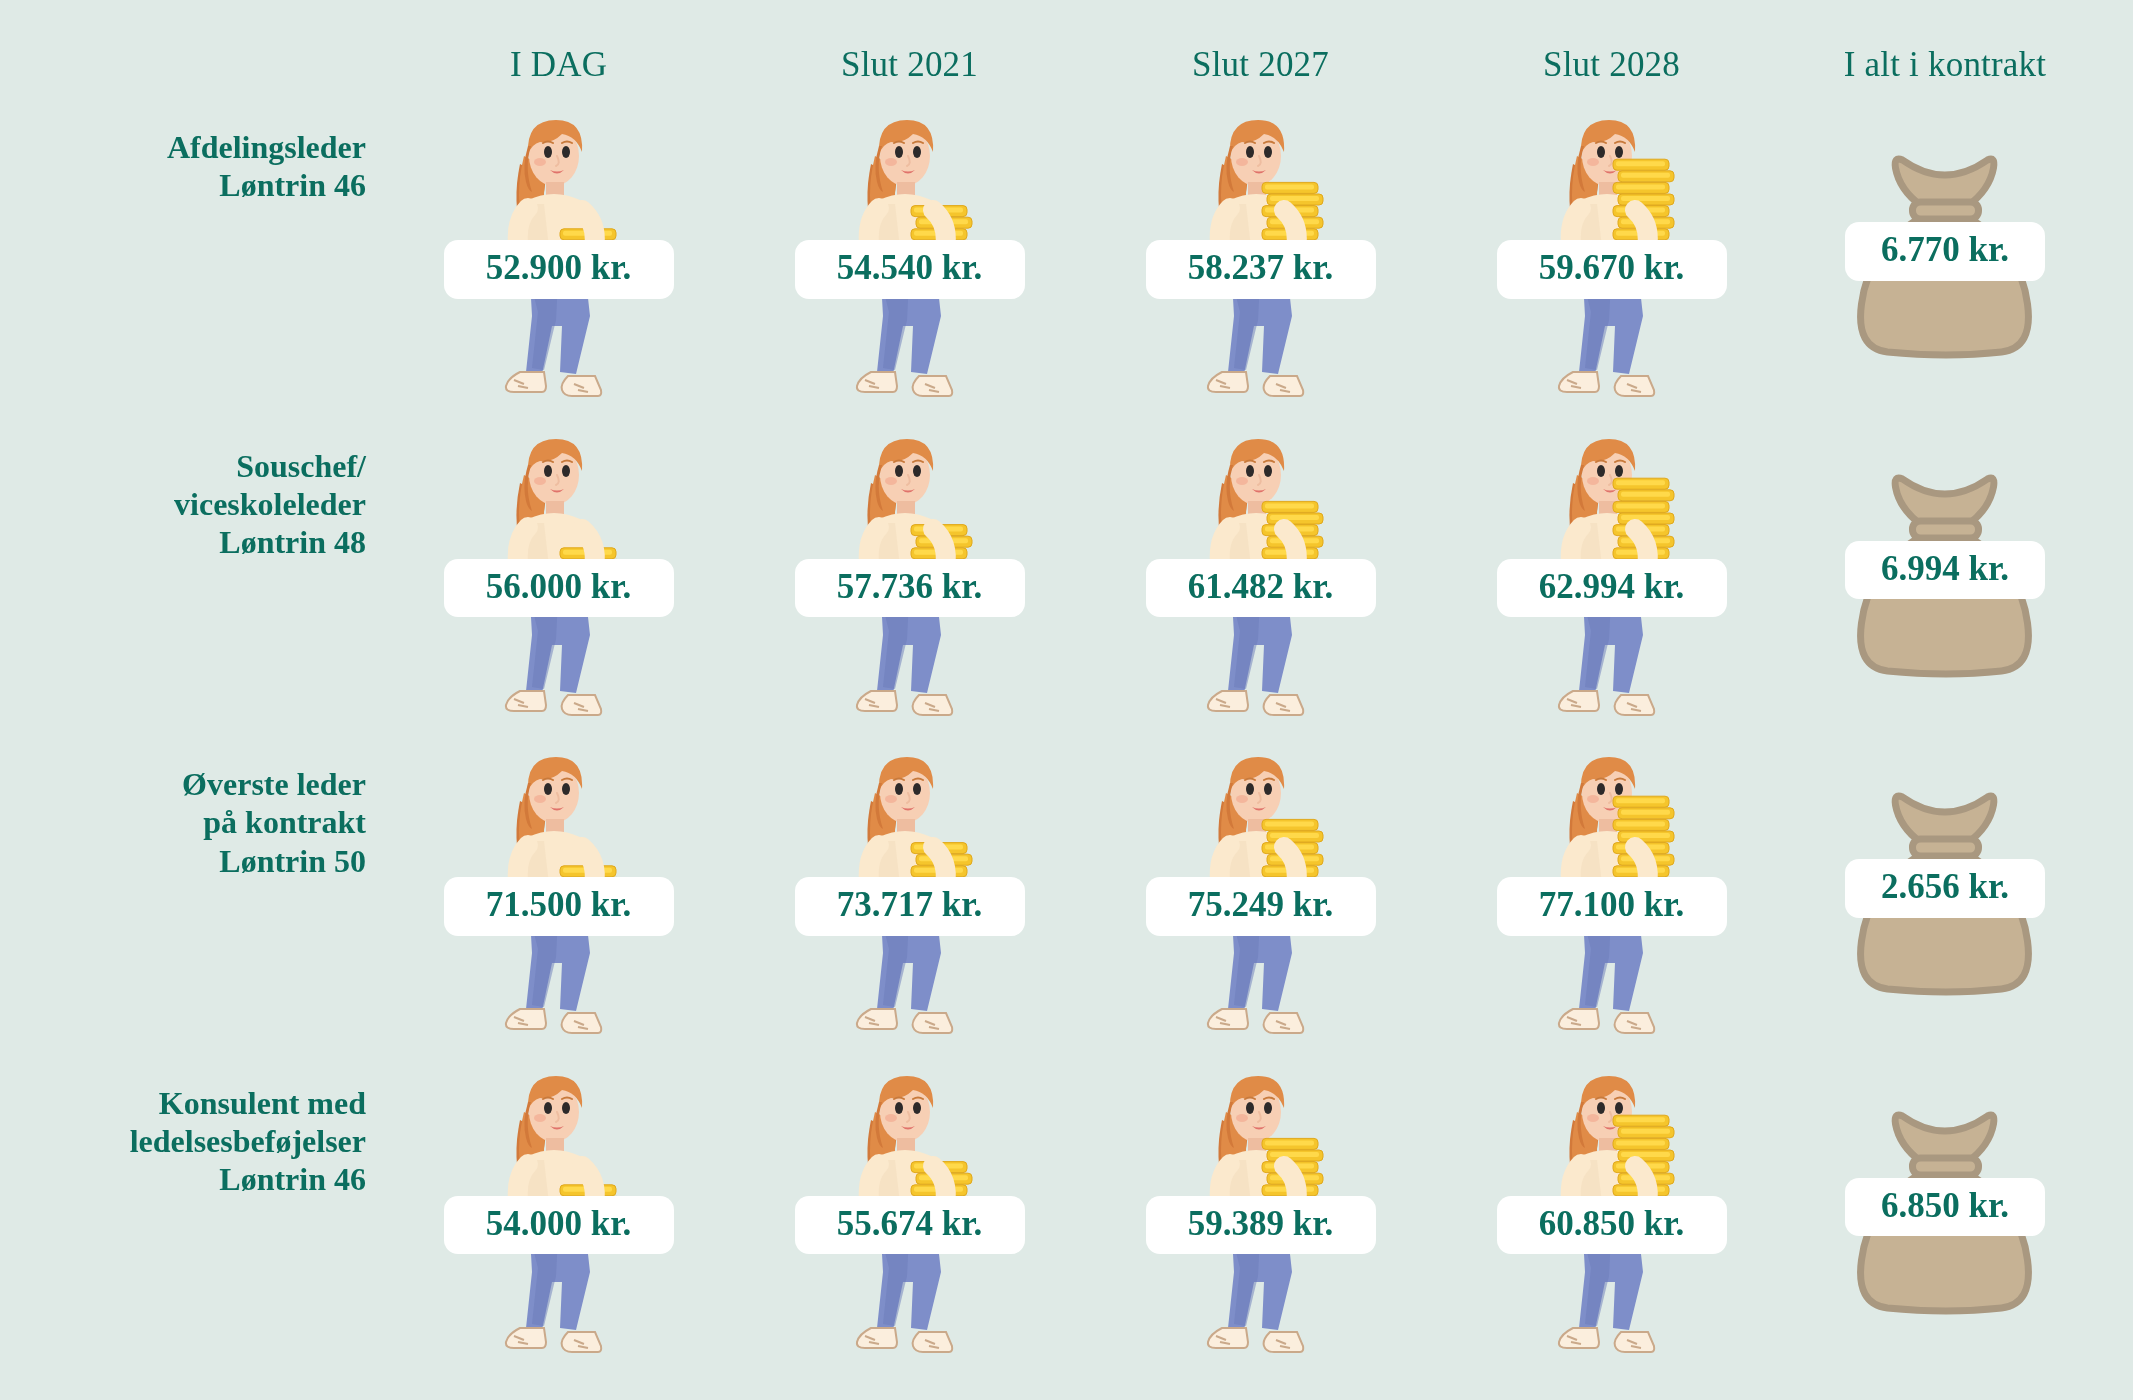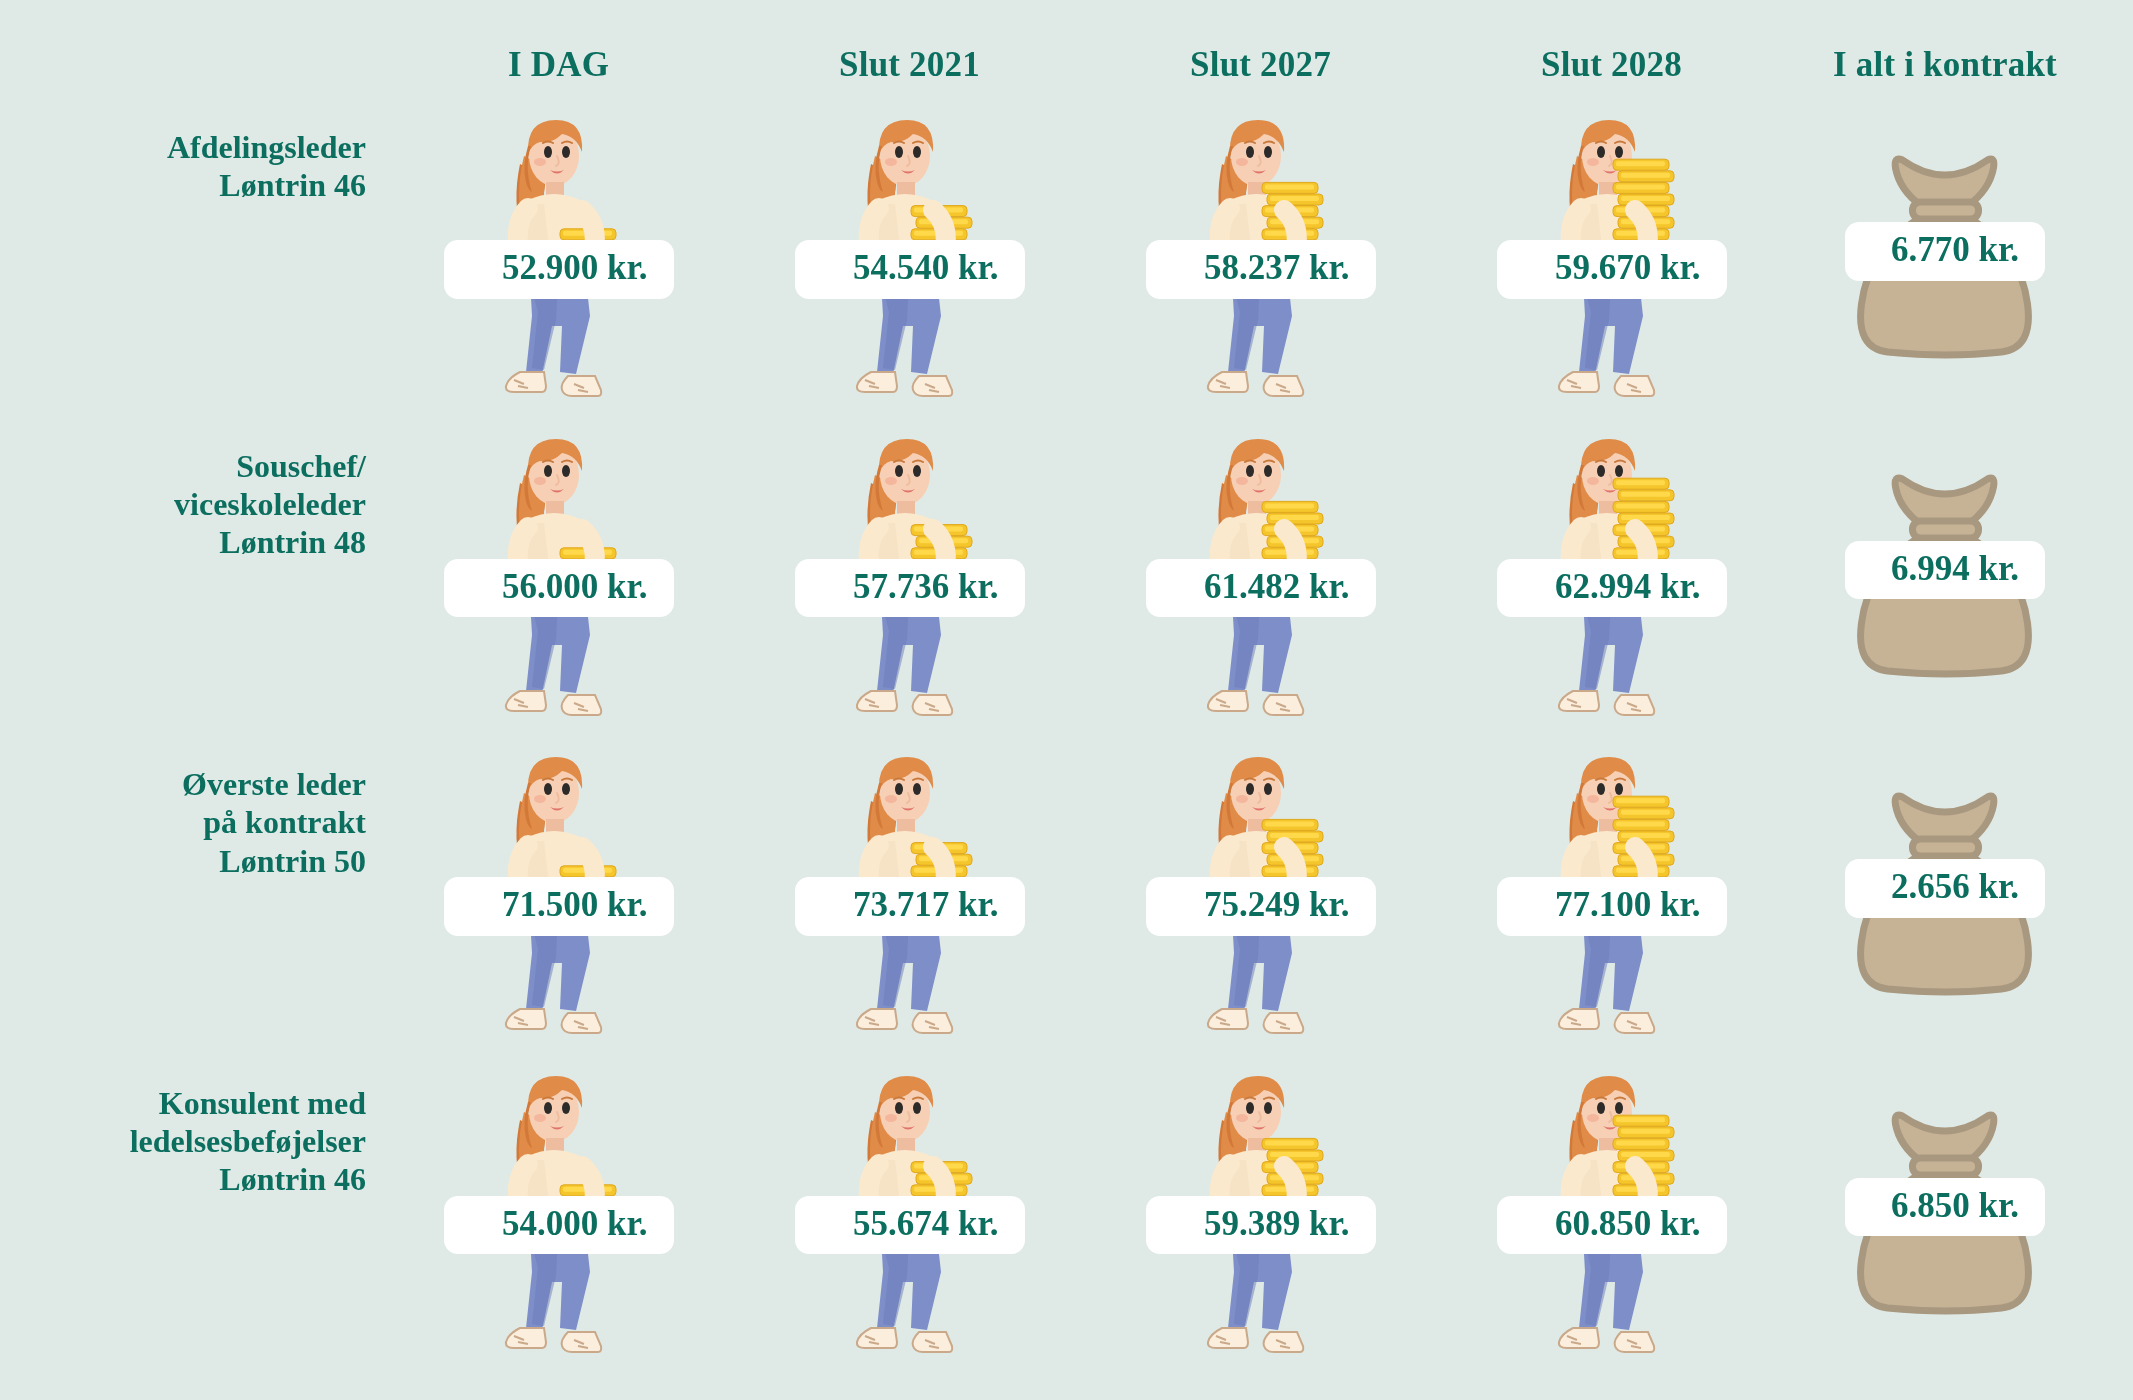--- a/index.html
+++ b/index.html
@@ -40,21 +40,21 @@
     vertical-align: top;
   }
 
   
   tr.head th {
     height: 56px;
     text-align: center;
     vertical-align: middle;
     color: #0b6e5f;
     font-size: 35px;
-    font-weight: 700;
+    font-weight: 400;
     letter-spacing: .2px;
     line-height: 1;
   }
   tr.head th.blank { background: #dfeae6; }
 
   
   tr.body td { height: 312px; position: relative; }
 
   .rowlabel {
     padding: 30px 14px 0 28px;
@@ -94,21 +94,21 @@
   
   .pill {
     position: absolute;
     left: 50%;
     top: 142px;
     transform: translateX(-50%);
     background: #ffffff;
     border-radius: 14px;
     min-width: 230px;
     padding: 10px 26px 12px 26px;
-    text-align: right;
+    text-align: center;
     color: #0b6e5f;
     font-size: 35px;
     font-weight: 700;
     white-space: nowrap;
     line-height: 1.05;
     z-index: 5;
   }
   .pill.total { top: 124px; min-width: 200px; }
 </style>
 </head>

